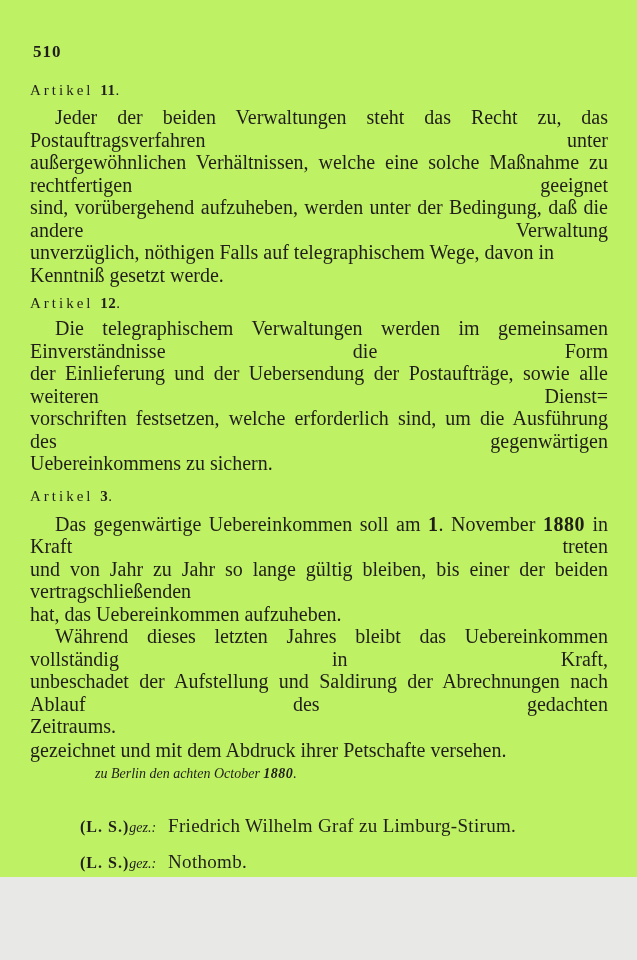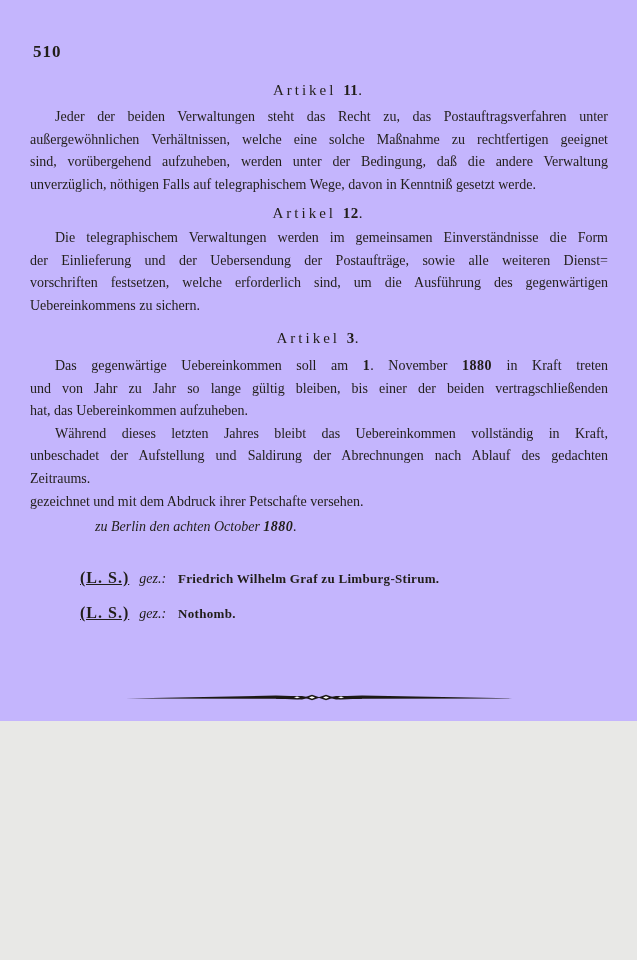--- a/index.html
+++ b/index.html
@@ -3,47 +3,47 @@
 <meta charset="utf-8">
 <style>
   html, body {
     margin: 0;
     padding: 0;
     background: #e8e8e6;
   }
   .page {
     position: relative;
     width: 637px;
-    height: 721px;
+    height: 877px;
     margin: 0 auto;
-    background: #c4b5fd;
+    background: #bef264;
     color: #211e19;
     font-family: "Liberation Serif", "DejaVu Serif", serif;
     overflow: hidden;
   }
   .page-number {
     position: absolute;
     left: 33px;
     top: 42px;
     font-size: 17px;
     font-weight: bold;
     letter-spacing: 1px;
   }
   .doc-body {
     position: relative;
     padding: 0 29px 0 30px;
   }
   .article-heading {
-    text-align: center;
+    text-align: left;
     font-size: 15px;
     line-height: 20px;
     letter-spacing: 3px;
   }
   .paragraph {
-    font-size: 14px;
+    font-size: 20px;
     line-height: 22.5px;
   }
   .line {
     text-align: justify;
     text-align-last: justify;
   }
   .line.first {
     text-indent: 25px;
   }
   .line.final {
@@ -63,31 +63,29 @@
   .signature-row {
     padding-left: 50px;
     font-size: 14px;
     line-height: 28px;
     white-space: nowrap;
   }
   .signature-row .seal {
     font-weight: bold;
     font-size: 16px;
     letter-spacing: 1px;
-    margin-right: 10px;
-    text-decoration: underline;
   }
   .signature-row .gez {
     font-size: 14px;
     margin-right: 12px;
     font-style: italic;
   }
   .signature-row .name {
-    font-weight: bold;
-    font-size: 13px;
+    font-weight: normal;
+    font-size: 19px;
     letter-spacing: 0.3px;
     text-align: right;
   }
   
   .doc-body > *:nth-child(1)  { margin-top: 80px; }  
   .doc-body > *:nth-child(2)  { margin-top: 6px;  }
   .doc-body > *:nth-child(3)  { margin-top: 7px;  }  
   .doc-body > *:nth-child(4)  { margin-top: 4px;  }
   .doc-body > *:nth-child(5)  { margin-top: 11px; }  
   .doc-body > *:nth-child(6)  { margin-top: 7px;  }

